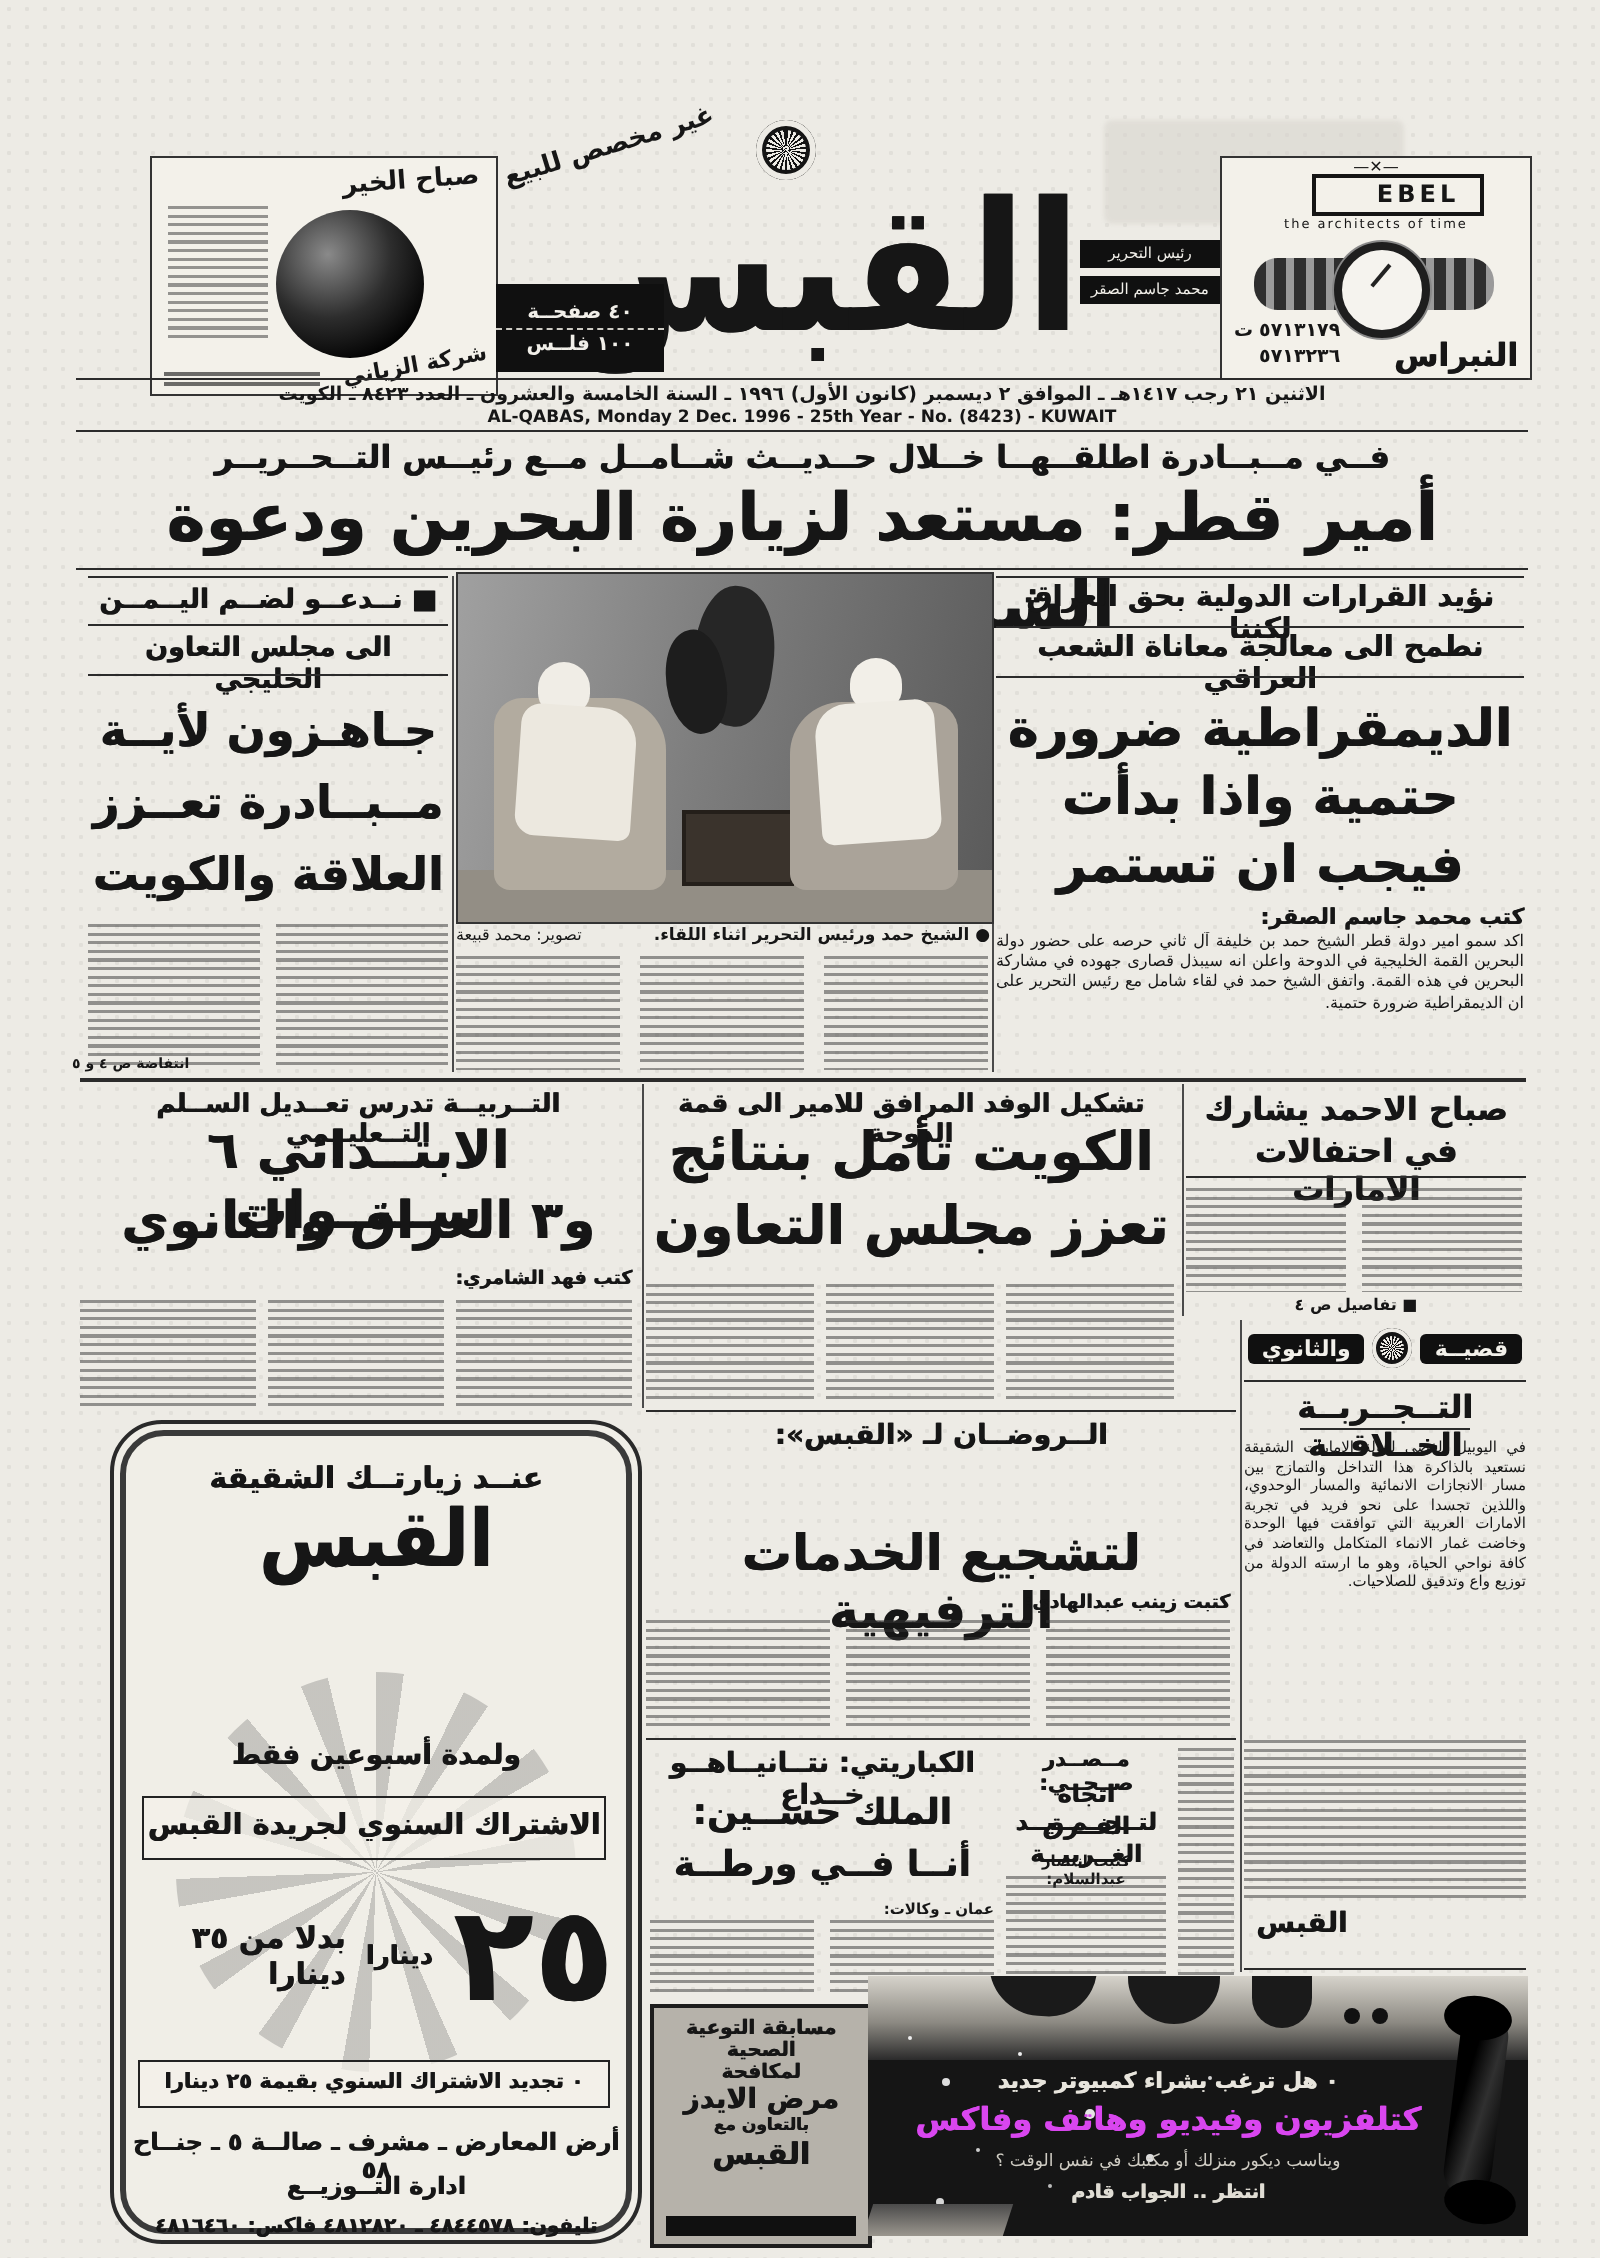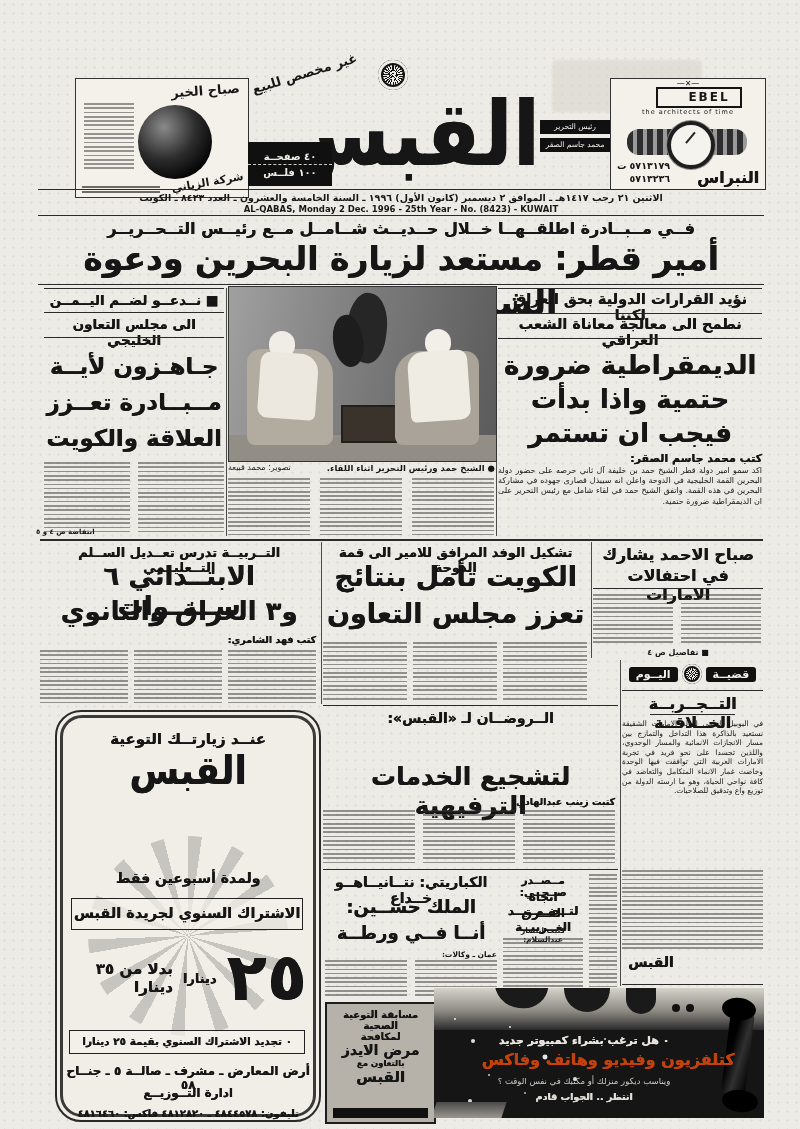--- a/index.html
+++ b/index.html
@@ -143,21 +143,21 @@
   <div class="abs head ctr" style="left:593px;top:566px;width:170px;font-size:16px;">في احتفالات الامارات</div>
   <div class="hr" style="left:593px;top:588px;width:170px;"></div>
   <div class="tl" style="left:593px;top:594px;width:80px;height:52px;"></div>
   <div class="tl" style="left:681px;top:594px;width:80px;height:52px;"></div>
   <div class="abs b ctr" style="left:593px;top:648px;width:170px;font-size:8px;">■ تفاصيل ص ٤</div>
 
   <div class="vr" style="left:620px;top:660px;height:326px;"></div>
   <div class="abs" style="left:622px;top:662px;width:141px;height:24px;display:flex;align-items:center;justify-content:center;gap:4px;direction:rtl;">
     <span class="pill" style="font-size:11px;">قضيــة</span>
     <span style="width:20px;height:20px;border-radius:50%;background:repeating-conic-gradient(#141414 0deg 9deg, transparent 9deg 20deg);box-shadow:inset 0 0 0 2px #edebe5, inset 0 0 0 4px #141414;display:inline-block;"></span>
-    <span class="pill" style="font-size:11px;">اليــوم</span>
+    <span class="pill" style="font-size:11px;">والثانوي</span>
   </div>
   <div class="hr" style="left:622px;top:690px;width:141px;"></div>
   <div class="abs head ctr" style="left:622px;top:694px;width:141px;font-size:16px;">التــجــربــة الخــلاقــة</div>
   <div class="hr" style="left:650px;top:714px;width:85px;"></div>
   <div class="abs justif" style="left:622px;top:719px;width:141px;height:146px;font-size:7.5px;">في اليوبيل الفضي لدولة الامارات الشقيقة نستعيد بالذاكرة هذا التداخل والتمازج بين مسار الانجازات الانمائية والمسار الوحدوي، واللذين تجسدا على نحو فريد في تجربة الامارات العربية التي توافقت فيها الوحدة وخاضت غمار الانماء المتكامل والتعاضد في كافة نواحي الحياة، وهو ما ارسته الدولة من توزيع واع وتدقيق للصلاحيات.</div>
   <div class="tl" style="left:622px;top:870px;width:141px;height:80px;"></div>
   <div class="abs head" style="left:628px;top:954px;font-size:14px;">القبس</div>
   <div class="hr" style="left:622px;top:984px;width:141px;"></div>
 
   <div class="hr" style="left:323px;top:705px;width:295px;"></div>
@@ -179,21 +179,21 @@
   <div class="abs head ctr" style="left:503px;top:874px;width:80px;font-size:10.5px;">مــصــدر صــحــي:</div>
   <div class="abs head ctr" style="left:503px;top:890px;width:80px;font-size:12px;">اتجاه لتــجــمــيــد</div>
   <div class="abs head ctr" style="left:503px;top:906px;width:80px;font-size:12px;">الفــرق الغــربيــة</div>
   <div class="abs b ctr" style="left:503px;top:926px;width:80px;font-size:7.5px;">كتبت انتصار عبدالسلام:</div>
   <div class="tl" style="left:503px;top:938px;width:80px;height:60px;"></div>
   <div class="tl" style="left:589px;top:874px;width:28px;height:120px;"></div>
 
   <div class="abs" style="left:55px;top:710px;width:262px;height:408px;border:2px solid #2a2a2a;border-radius:26px;background:#f0eee7;">
     <div class="abs" style="left:3px;top:3px;right:3px;bottom:3px;border:3px solid #3a3a3a;border-radius:22px;"></div>
     <div class="abs" style="left:31px;top:124px;width:200px;height:200px;border-radius:50%;background:repeating-conic-gradient(rgba(90,90,90,.28) 0deg 8deg, transparent 8deg 26deg);"></div>
-    <div class="abs head ctr" style="left:0;top:18px;width:100%;font-size:15px;">عنــد زيارتــك التوعية</div>
+    <div class="abs head ctr" style="left:0;top:18px;width:100%;font-size:15px;">عنــد زيارتــك الشقيقة</div>
     <div class="abs head ctr" style="left:0;top:38px;width:100%;font-size:36px;transform:scaleY(1.1);">القبس</div>
     <div class="abs head ctr" style="left:0;top:158px;width:100%;font-size:14px;">ولمدة أسبوعين فقط</div>
     <div class="abs head ctr" style="left:14px;top:186px;width:230px;height:30px;line-height:28px;border:1.5px solid #222;background:rgba(243,241,234,.7);font-size:14.5px;">الاشتراك السنوي لجريدة القبس</div>
     <div class="abs" style="left:10px;top:224px;width:240px;height:84px;display:flex;align-items:center;justify-content:center;gap:10px;direction:rtl;">
       <span class="head" style="font-size:66px;line-height:84px;">٢٥</span>
       <span class="head" style="font-size:13px;">دينارا</span>
       <span class="head" style="font-size:15px;">بدلا من ٣٥ دينارا</span>
     </div>
     <div class="abs head ctr" style="left:12px;top:318px;width:234px;height:22px;line-height:21px;border:1.5px solid #222;background:rgba(243,241,234,.7);font-size:10.5px;">٠ تجديد الاشتراك السنوي بقيمة ٢٥ دينارا</div>
     <div class="abs head ctr" style="left:0;top:352px;width:100%;font-size:12px;">أرض المعارض ـ مشرف ـ صالــة ٥ ـ جنــاح ٥٨</div>
@@ -216,18 +216,18 @@
     <div class="abs" style="left:130px;top:-22px;width:46px;height:46px;background:#1a1a1a;border-radius:50%;"></div>
     <div class="abs" style="left:192px;top:-18px;width:30px;height:44px;background:#1a1a1a;border-radius:0 0 18px 18px;"></div>
     <div class="abs" style="left:60px;top:-14px;width:54px;height:34px;background:#1a1a1a;border-radius:0 0 24px 26px;transform:rotate(4deg);"></div>
     <div class="abs" style="left:238px;top:16px;width:8px;height:8px;background:#111;border-radius:50%;box-shadow:14px 0 0 #111;"></div>
     <div class="abs" style="left:20px;top:30px;width:2px;height:2px;border-radius:50%;background:#eee;box-shadow:18px 22px 0 1px #ddd, 55px 8px 0 #eee, 90px 38px 0 1.5px #e5e5e5, 34px 56px 0 #ccc, 120px 60px 0 1px #ddd, 70px 74px 0 #bbb, 15px 82px 0 1px #d5d5d5, 150px 20px 0 #cfcfcf;"></div>
     <div class="abs" style="right:14px;top:18px;width:24px;height:92px;background:linear-gradient(100deg,#000 30%,#303030 60%,#000);border-radius:12px;transform:rotate(7deg);"></div>
     <div class="abs" style="right:8px;top:10px;width:34px;height:22px;background:#000;border-radius:50%;transform:rotate(7deg);"></div>
     <div class="abs" style="right:6px;top:102px;width:36px;height:22px;background:#000;border-radius:50%;transform:rotate(7deg);"></div>
     <div class="abs" style="left:0;bottom:0;width:70px;height:16px;background:linear-gradient(to top,#9a968e,#4a4a4a);transform:skewX(-18deg);"></div>
     <div class="abs head ctr" style="left:30px;top:46px;width:240px;font-size:11px;color:#e8e5dd;">٠ هل ترغب بشراء كمبيوتر جديد</div>
-    <div class="abs head ctr" style="left:20px;top:62px;width:260px;font-size:16px;color:#c2410c;margin-left:24px;">كتلفزيون وفيديو وهاتف وفاكس</div>
+    <div class="abs head ctr" style="left:20px;top:62px;width:260px;font-size:16px;color:#d946ef;">كتلفزيون وفيديو وهاتف وفاكس</div>
     <div class="abs ctr" style="left:30px;top:88px;width:240px;font-size:8.5px;color:#cfccc3;">ويناسب ديكور منزلك أو مكتبك في نفس الوقت ؟</div>
     <div class="abs head ctr" style="left:30px;top:103px;width:240px;font-size:9.5px;color:#e0ddd4;">انتظر .. الجواب قادم</div>
   </div>
 
 </div>
 
 </body></html>

